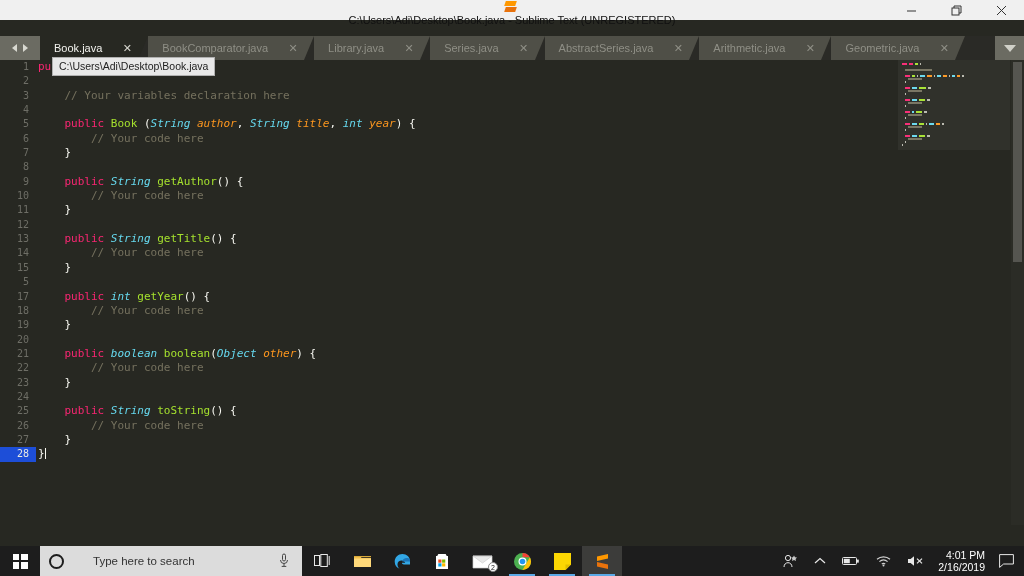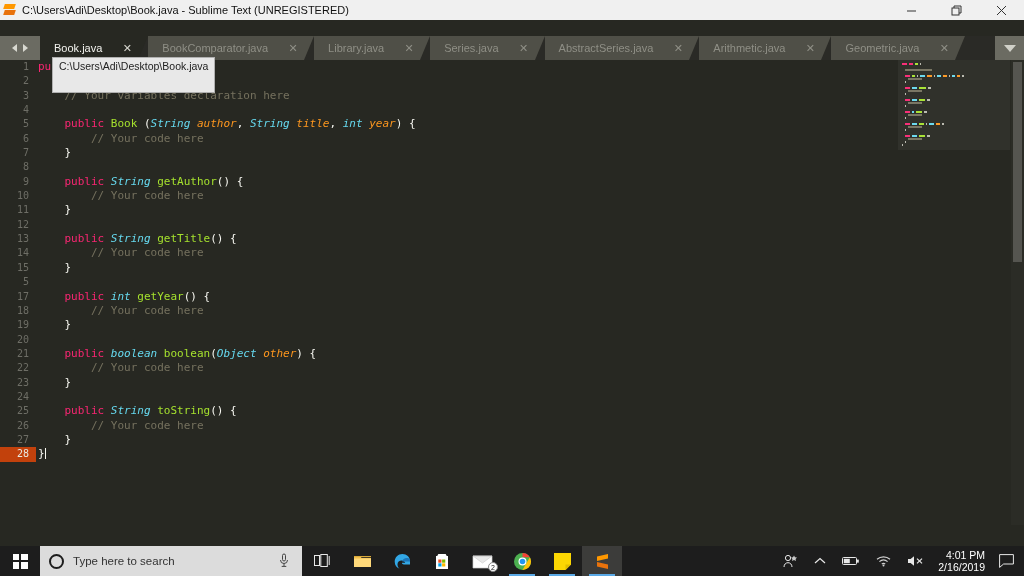--- a/index.html
+++ b/index.html
@@ -8,21 +8,21 @@
     overflow: hidden;
     font-family: "Liberation Sans", sans-serif;
     background: #272822;
   }
 
   
   #app { position: relative; width: 1024px; height: 576px; }
 
   .titlebar {
     position: absolute; top: 0; left: 0; width: 1024px; height: 20px;
-    background: #f0f0f0; display: flex; align-items: center;
+    background: #f0f0f0; display: flex; align-items: center; flex-direction: column;
   }
   .title-icon {
     width: 14px; height: 14px; margin-left: 3px; margin-right: 5px;
     position: relative; flex: none;
   }
   .title-icon .s1, .title-icon .s2 {
     position: absolute; background: #ff9800;
   }
   .title-icon .s1 { left: 1px; top: 1px; width: 11px; height: 5px; transform: skewX(-18deg); }
   .title-icon .s2 { left: 1px; top: 7px; width: 11px; height: 5px; transform: skewX(-18deg); background:#e8720c; }
@@ -96,21 +96,21 @@
   }
   .gutter {
     position: absolute; left: 0; top: 0; width: 36px; height: 465px;
     background: #272822;
   }
   .gutter-row {
     height: 14.35px; line-height: 14.35px; text-align: right;
     padding-right: 7px;
     font-family: "DejaVu Sans Mono", monospace; font-size: 10px; color: #6e6e66;
   }
-  .gutter-row.current { background: #c2410c; color: #e8e8e2; padding-left: 12px; }
+  .gutter-row.current { background: #1d4ed8; color: #e8e8e2; padding-left: 12px; }
   .code {
     position: absolute; left: 38px; top: 0; width: 860px; height: 465px;
   }
   .code-line {
     height: 14.35px; line-height: 14.35px; white-space: pre;
     font-family: "DejaVu Sans Mono", monospace; font-size: 11px; color: #f8f8f2;
   }
   .k  { color: #f92672; }             
   .t  { color: #66d9ef; font-style: italic; }  
   .fn { color: #a6e22e; }             
@@ -142,21 +142,21 @@
   }
   .vscroll-track {
     position: absolute; right: 0; top: 0; width: 13px; height: 465px;
     background: #2b2c26;
   }
 
   
   .tooltip {
     position: absolute; left: 52px; top: 57px;
     background: #e8e8e8; border: 1px solid #b0b0b0;
-    font-size: 10.5px; color: #222; padding: 2px 6px 20px 6px;
+    font-size: 10.5px; color: #222; padding: 2px 6px 3px 6px;
     white-space: nowrap; z-index: 50;
     font-family: "Liberation Sans", sans-serif;
   }
 
   
   .statusbar {
     position: absolute; top: 525px; left: 0; width: 1024px; height: 21px;
     background: #a7acb1; display: flex; align-items: center;
   }
   .sb-icon { margin-left: 8px; margin-right: 8px; display: flex; }
@@ -170,21 +170,21 @@
     position: absolute; top: 546px; left: 0; width: 1024px; height: 30px;
     background: #1d1d1d; display: flex; align-items: center;
   }
   .start-btn {
     width: 40px; height: 30px; display: flex; align-items: center; justify-content: center;
   }
   .win-logo { width: 15px; height: 15px; display: grid; grid-template-columns: 1fr 1fr; grid-template-rows: 1fr 1fr; gap: 1.6px; }
   .win-logo div { background: #ffffff; }
   .search-box {
     width: 262px; height: 30px; background: #dcdcdc;
-    display: flex; align-items: center; position: relative;
+    display: flex; align-items: center; position: relative; gap: 20px;
   }
   .search-circle {
     width: 15px; height: 15px; border: 2px solid #1d1d1d; border-radius: 50%;
     margin-left: 9px; margin-right: 9px; flex: none;
   }
   .search-text { font-size: 11.5px; color: #333; }
   .mic-icon { position: absolute; right: 13px; top: 7px; }
   .tb-icon {
     width: 40px; height: 30px; display: flex; align-items: center; justify-content: center;
     position: relative;

